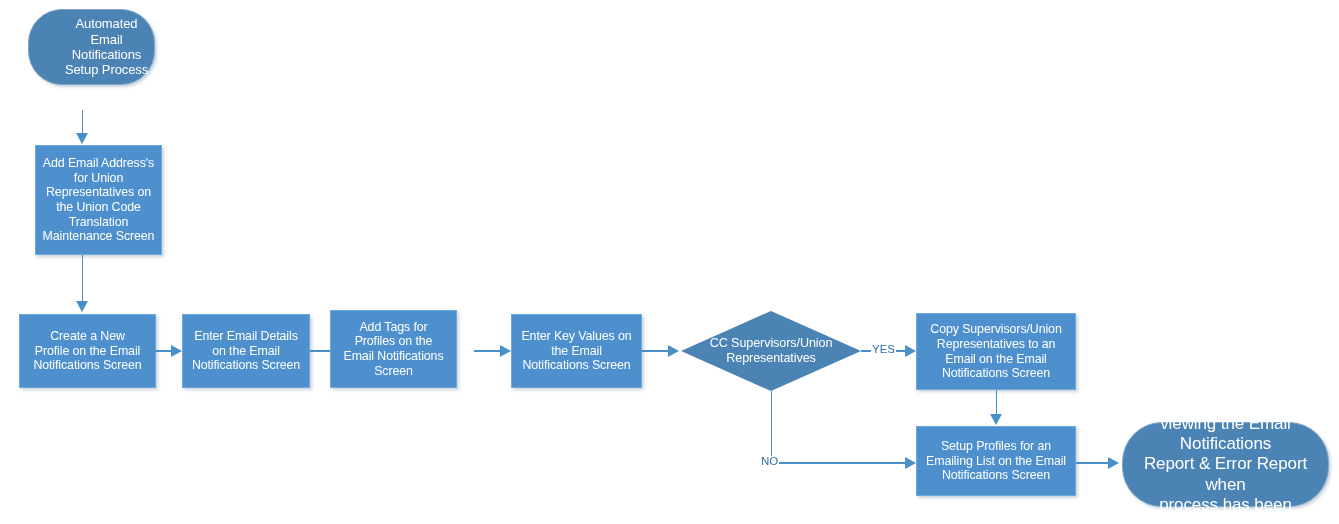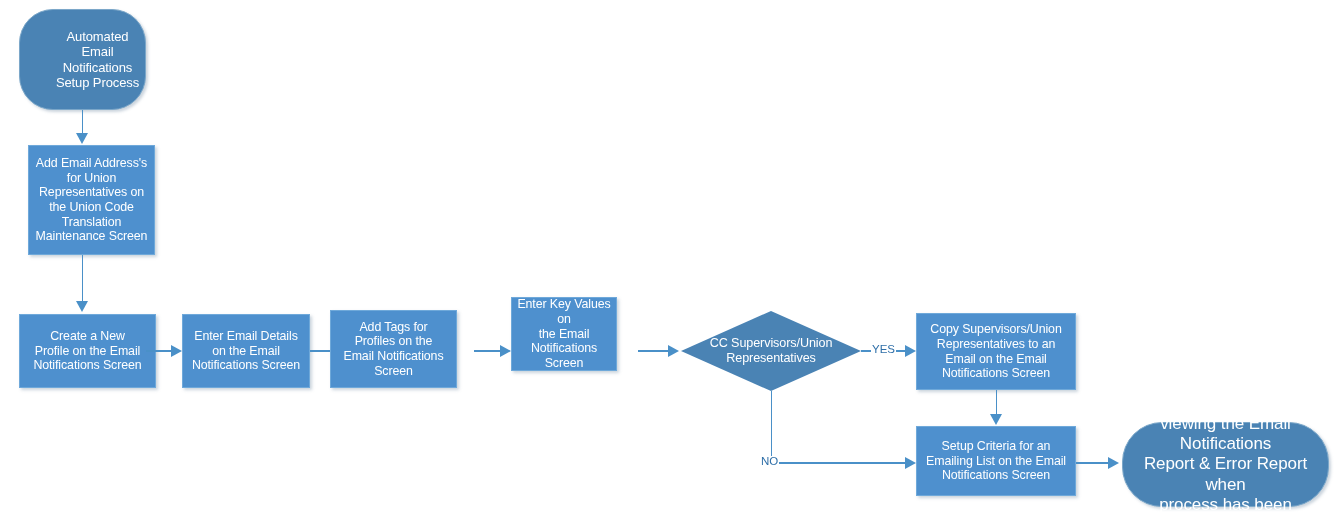--- a/index.html
+++ b/index.html
@@ -102,31 +102,31 @@
     background: #ffffff;
     padding: 0 1px;
     line-height: 1;
   }
 </style>
 </head>
 <body>
 
 <div id="canvas">
 
-  <div class="node term term-start" style="left:19px; top:9px; width:127px; height:101px;padding-left:34px;">
+  <div class="node term term-start" style="left:28px; top:9px; width:127px; height:76px;padding-left:34px;">
     <span class="label">Automated
 Email
 Notifications
 Setup Process</span>
   </div>
 
   <div class="conn v" style="left:81.5px; top:110px; height:26px;"></div>
   <div class="arrow down" style="left:76px; top:133px;"></div>
 
-  <div class="node proc" style="left:28px; top:145px; width:127px; height:110px;align-items:center;">
+  <div class="node proc" style="left:35px; top:145px; width:127px; height:110px;align-items:center;">
     <span class="label">Add Email Address's
 for Union
 Representatives on
 the Union Code
 Translation
 Maintenance Screen</span>
   </div>
 
   <div class="conn v" style="left:81.5px; top:255px; height:48px;"></div>
   <div class="arrow down" style="left:76px; top:301px;"></div>
@@ -152,21 +152,21 @@
   <div class="node proc" style="left:330px; top:310px; width:127px; height:78px;">
     <span class="label">Add Tags for
 Profiles on the
 Email Notifications
 Screen</span>
   </div>
 
   <div class="conn h" style="left:474px; top:350px; width:29px;"></div>
   <div class="arrow right" style="left:500px; top:345px;"></div>
 
-  <div class="node proc" style="left:511px; top:297px; width:106px; height:74px;">
+  <div class="node proc" style="left:511px; top:314px; width:131px; height:74px;">
     <span class="label">Enter Key Values on
 the Email
 Notifications Screen</span>
   </div>
 
   <div class="conn h" style="left:638px; top:350px; width:34px;"></div>
   <div class="arrow right" style="left:668px; top:345px;"></div>
 
   <div class="node decision" style="left:681px; top:311px; width:180px; height:80px;">
     <span class="diamond-bg"></span>
@@ -187,21 +187,21 @@
 
   <div class="conn v" style="left:995.5px; top:390px; height:26px;"></div>
   <div class="arrow down" style="left:990px; top:414px;"></div>
 
   <div class="conn v" style="left:770.5px; top:391px; height:72px;"></div>
   <div class="conn h" style="left:770px; top:462px; width:139px;"></div>
   <span class="edge-label" style="left:760px; top:456px;">NO</span>
   <div class="arrow right" style="left:905px; top:457px;"></div>
 
   <div class="node proc" style="left:916px; top:426px; width:160px; height:70px;">
-    <span class="label">Setup Criteria for an
+    <span class="label">Setup Profiles for an
 Emailing List on the Email
 Notifications Screen</span>
   </div>
 
   <div class="conn h" style="left:1076px; top:462px; width:36px;"></div>
   <div class="arrow right" style="left:1108px; top:457px;"></div>
 
   <div class="node term term-end" style="left:1122px; top:422px; width:207px; height:85px; font-size:17px;">
     <span class="label">Confirm Email Information
 viewing the Email Notifications

